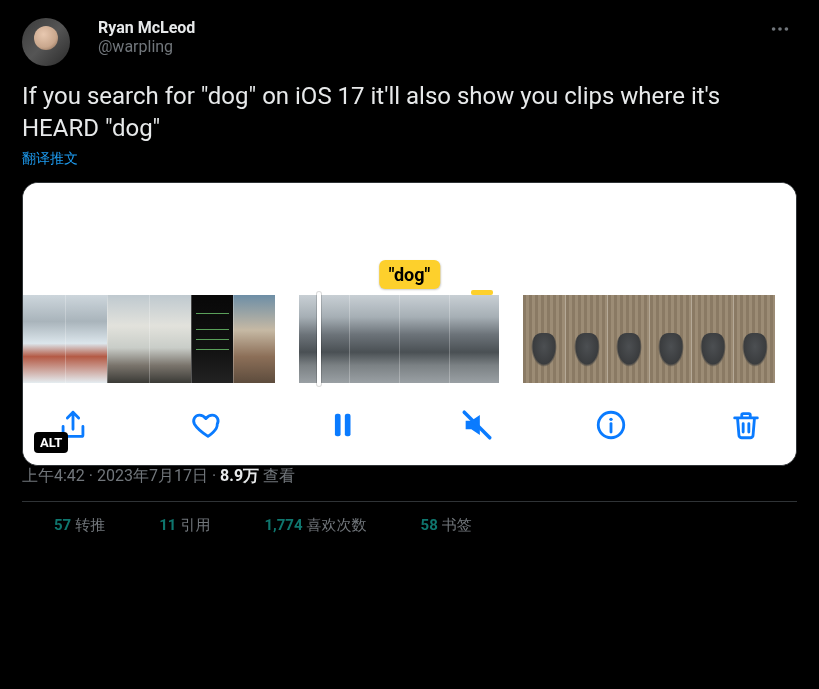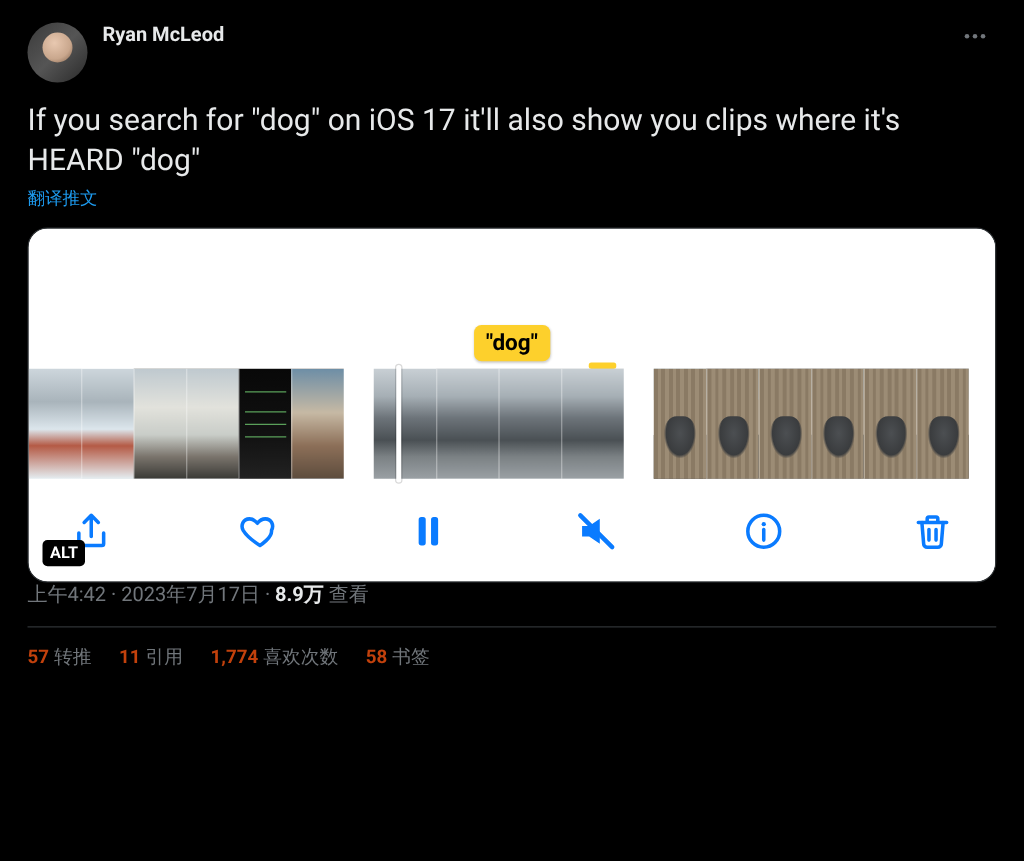--- a/index.html
+++ b/index.html
@@ -11,21 +11,21 @@
     height: 689px;
     overflow: hidden;
     padding: 6px;
   }
   .tweet {
     padding: 12px 16px 0 16px;
   }
   .header {
     display: flex;
     align-items: flex-start;
-    gap: 12px;
+    gap: 28px;
   }
   .avatar {
     width: 48px; height: 48px; border-radius: 50%;
     background: linear-gradient(135deg, #3a3a3a 0%, #555 50%, #2a2a2a 100%);
     flex-shrink: 0;
     position: relative;
     overflow: hidden;
   }
   .avatar::after {
     content: "";
@@ -201,31 +201,32 @@
     margin-top: 14px;
     border-top: 1px solid #2f3336;
   }
   .stats {
     display: flex;
     gap: 22px;
     padding: 14px 0 0 0;
     font-size: 15px;
     color: #71767b;
   }
-  .stats .count { color: #c2410c; font-weight: 700; margin-right: 4px; }
+  .stats .count { color: #0f766e; font-weight: 700; margin-right: 4px; margin-left: 32px; }
 </style>
 </head>
 <body>
 
 <article class="tweet">
 
   <div class="header">
     <div class="avatar"></div>
     <div class="names">
       <div class="display-name">Ryan McLeod</div>
+      <div class="handle">@warpling</div>
     </div>
     <div class="more">
       <svg viewBox="0 0 24 24">
           <circle cx="5" cy="12" r="2" fill="currentColor"></circle>
           <circle cx="12" cy="12" r="2" fill="currentColor"></circle>
           <circle cx="19" cy="12" r="2" fill="currentColor"></circle>
         </svg>
     </div>
   </div>
 

